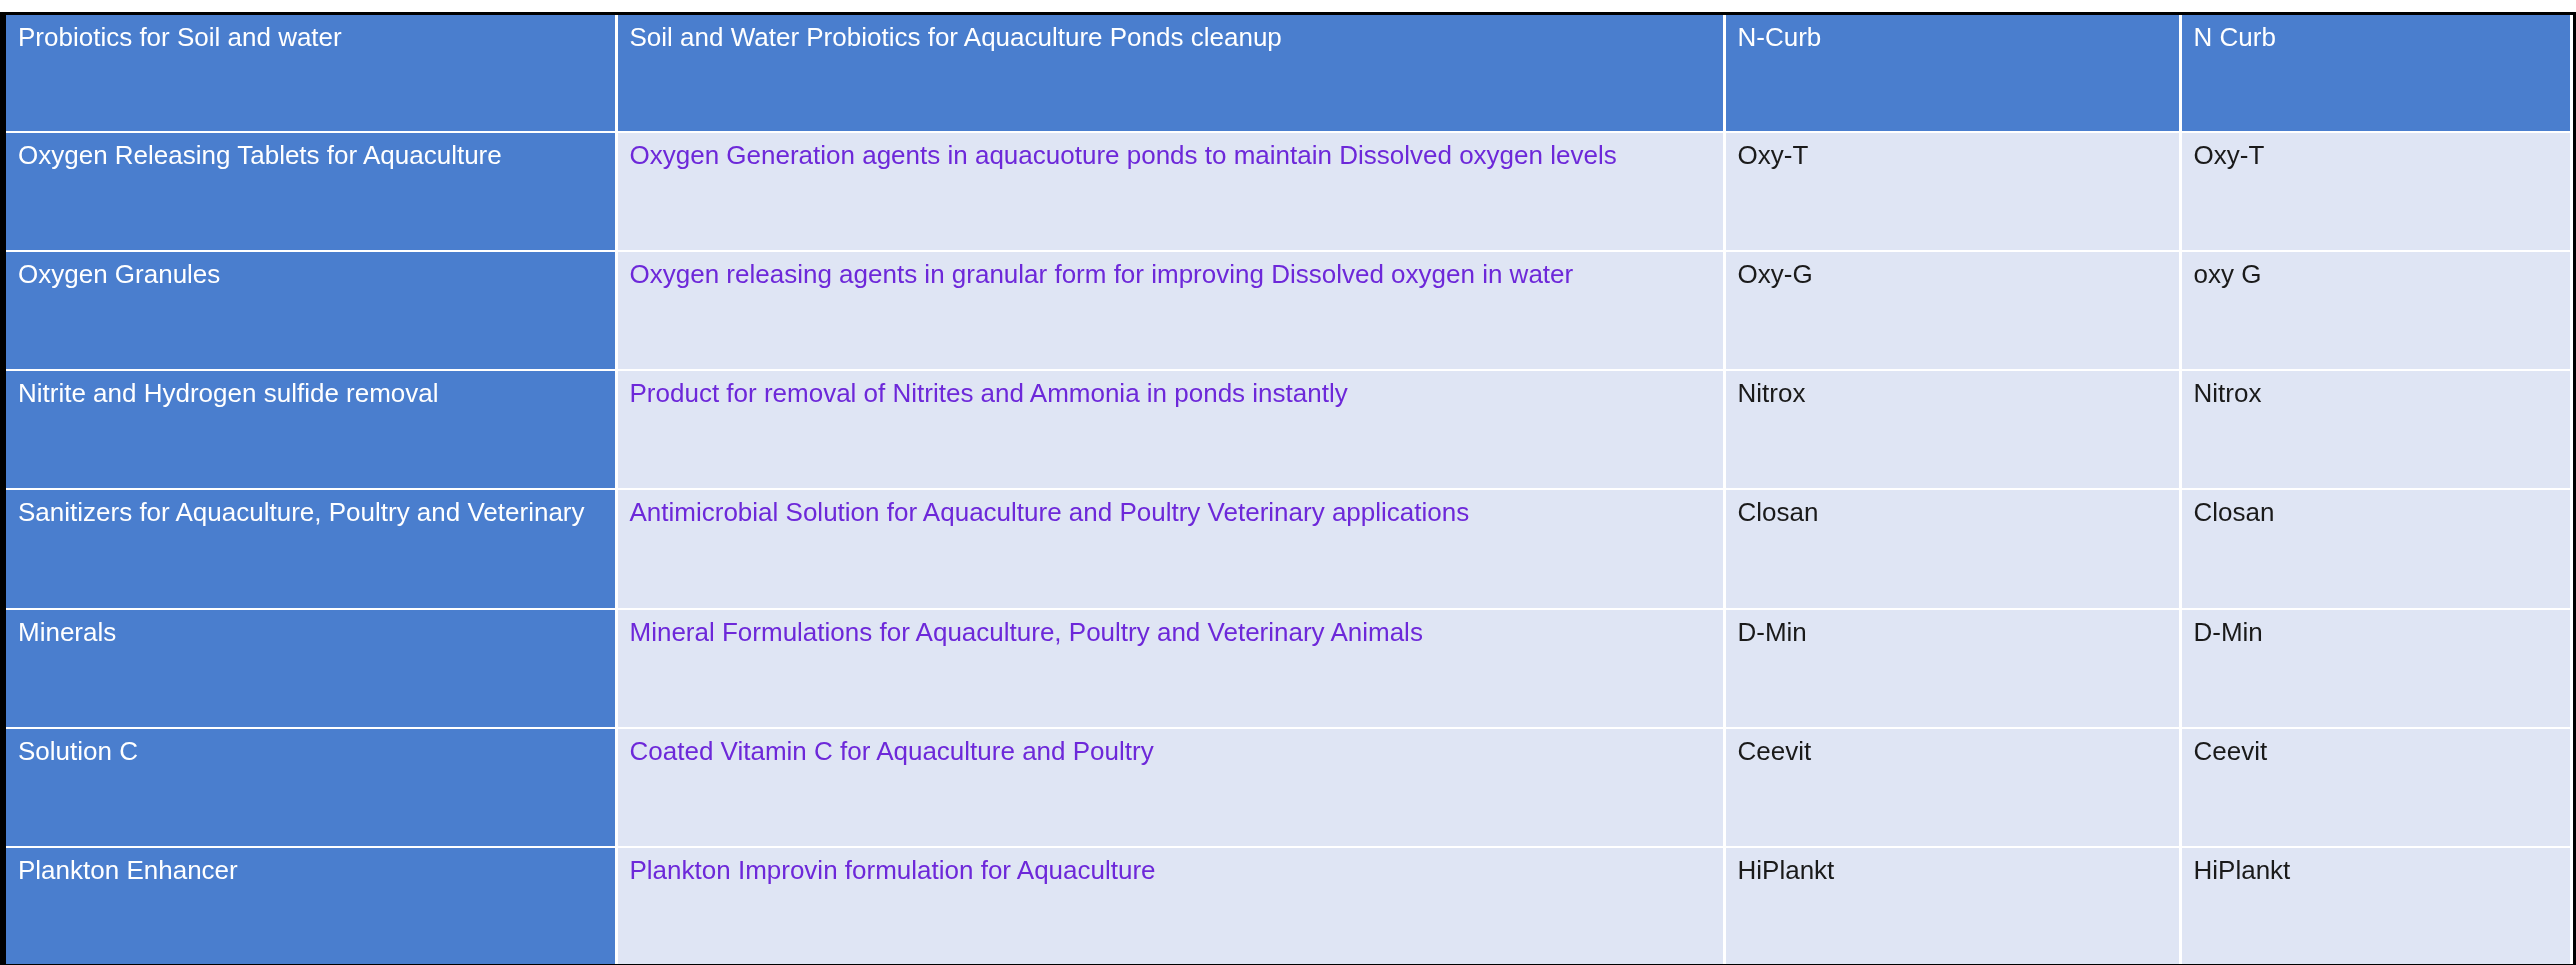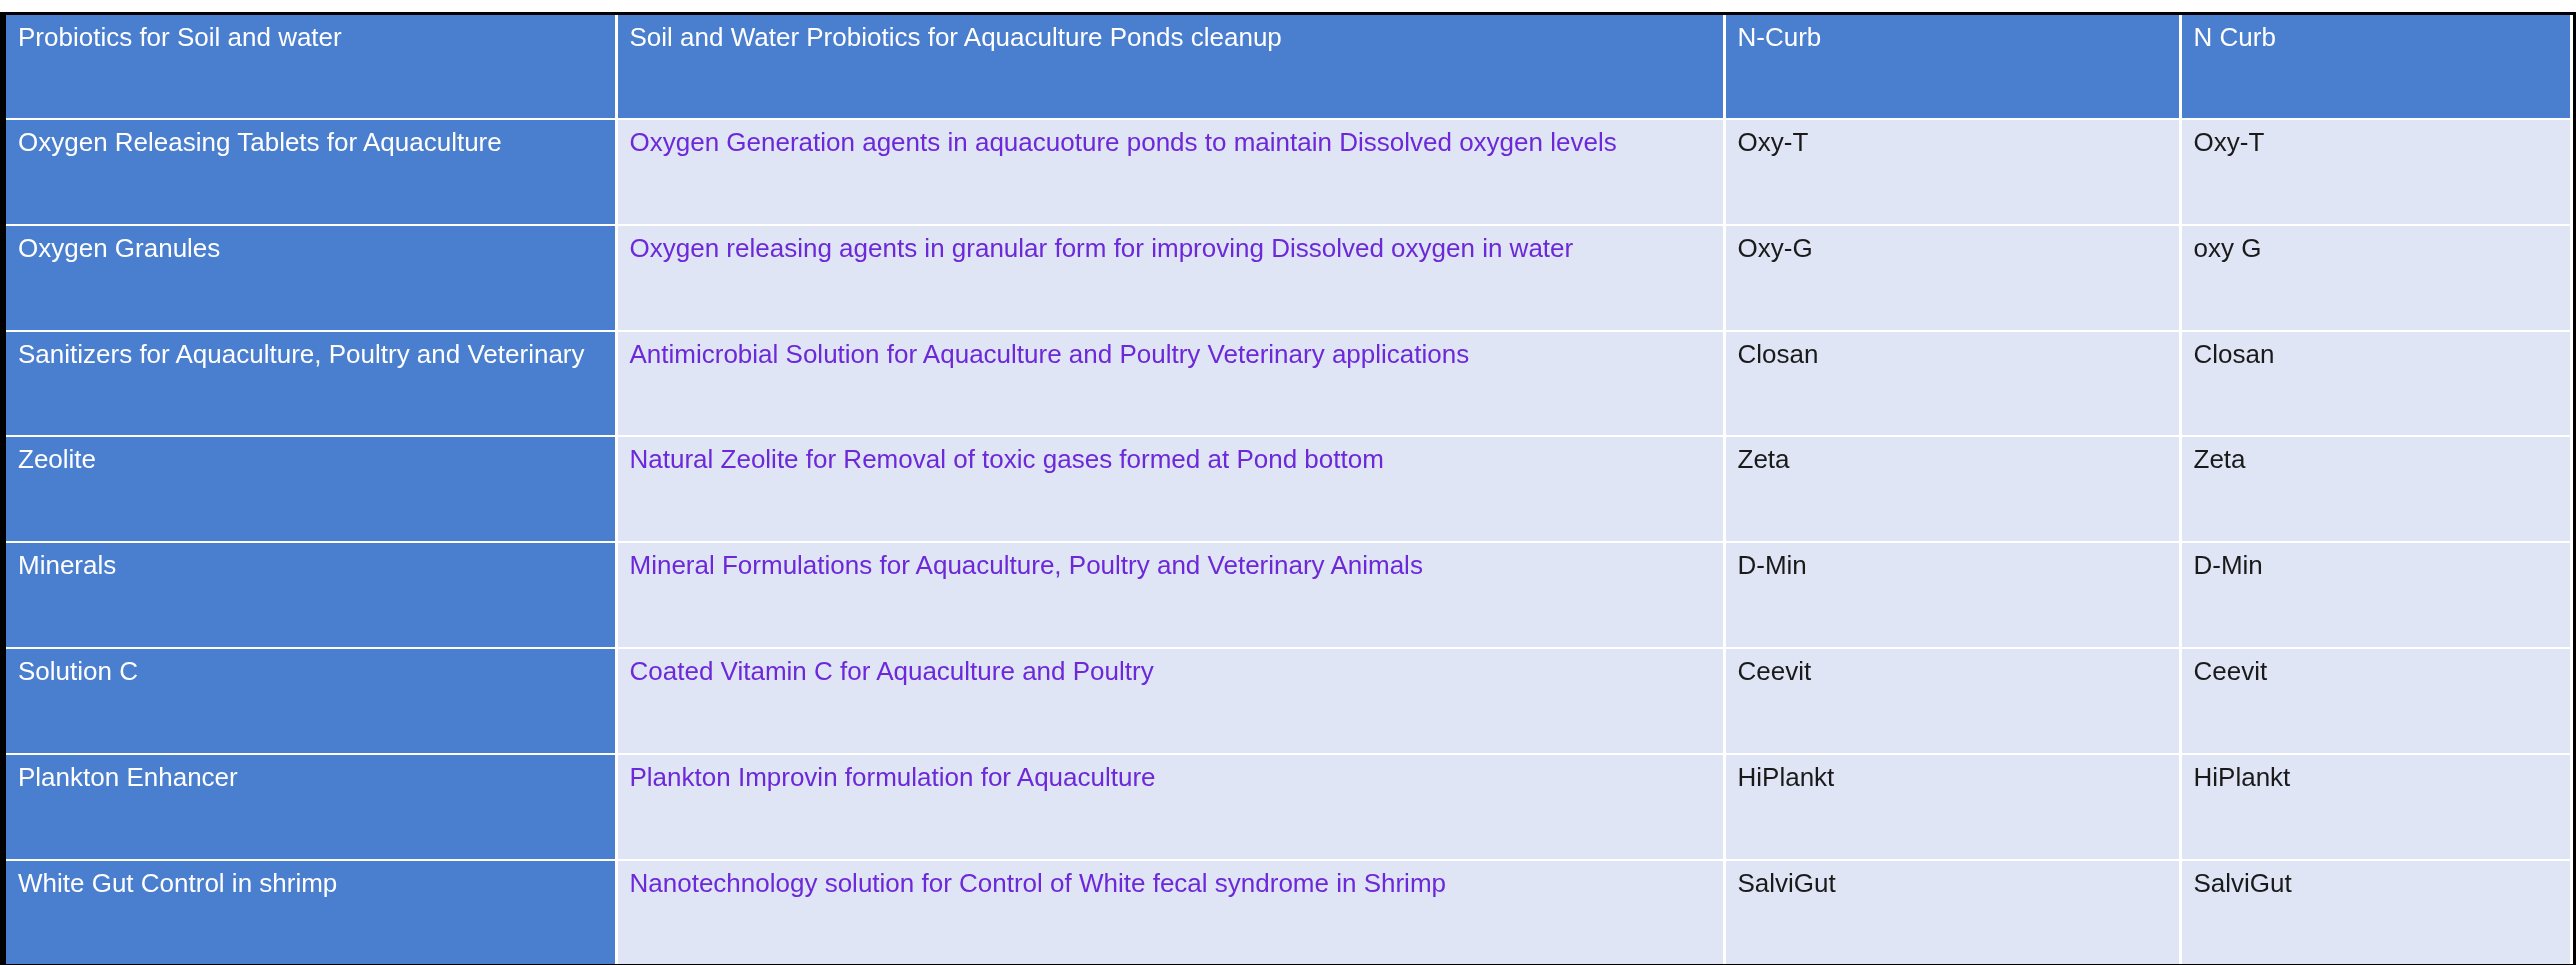--- a/index.html
+++ b/index.html
@@ -94,53 +94,47 @@
             <td class="col-desc">Oxygen Generation agents in aquacuoture ponds to maintain Dissolved oxygen levels</td>
             <td class="col-brand1">Oxy-T</td>
             <td class="col-brand2">Oxy-T</td>
           </tr>
           <tr class="row-2">
             <td class="col-cat">Oxygen Granules</td>
             <td class="col-desc">Oxygen releasing agents in granular form for improving Dissolved oxygen in water</td>
             <td class="col-brand1">Oxy-G</td>
             <td class="col-brand2">oxy G</td>
           </tr>
+          <tr class="row-3">
+            <td class="col-cat">Nitrite and Hydrogen sulfide removal</td>
+            <td class="col-desc">Product for removal of Nitrites and Ammonia in ponds instantly</td>
+            <td class="col-brand1">Nitrox</td>
+            <td class="col-brand2">Nitrox</td>
+          </tr>
           <tr class="row-4">
             <td class="col-cat">Sanitizers for Aquaculture, Poultry and Veterinary</td>
             <td class="col-desc">Antimicrobial Solution for Aquaculture and Poultry Veterinary applications</td>
             <td class="col-brand1">Closan</td>
             <td class="col-brand2">Closan</td>
-          </tr>
-          <tr class="row-5">
-            <td class="col-cat">Zeolite</td>
-            <td class="col-desc">Natural Zeolite for Removal of toxic gases formed at Pond bottom</td>
-            <td class="col-brand1">Zeta</td>
-            <td class="col-brand2">Zeta</td>
           </tr>
           <tr class="row-6">
             <td class="col-cat">Minerals</td>
             <td class="col-desc">Mineral Formulations for Aquaculture, Poultry and Veterinary Animals</td>
             <td class="col-brand1">D-Min</td>
             <td class="col-brand2">D-Min</td>
           </tr>
           <tr class="row-7">
             <td class="col-cat">Solution C</td>
             <td class="col-desc">Coated Vitamin C for Aquaculture and Poultry</td>
             <td class="col-brand1">Ceevit</td>
             <td class="col-brand2">Ceevit</td>
           </tr>
           <tr class="row-9">
             <td class="col-cat">Plankton Enhancer</td>
             <td class="col-desc">Plankton Improvin formulation for Aquaculture</td>
             <td class="col-brand1">HiPlankt</td>
             <td class="col-brand2">HiPlankt</td>
           </tr>
-          <tr class="row-10">
-            <td class="col-cat">White Gut Control in shrimp</td>
-            <td class="col-desc">Nanotechnology solution for Control of White fecal syndrome in Shrimp</td>
-            <td class="col-brand1">SalviGut</td>
-            <td class="col-brand2">SalviGut</td>
-          </tr>
         </tbody>
     </table>
   </div>
 </div>
 
 
 </body></html>

